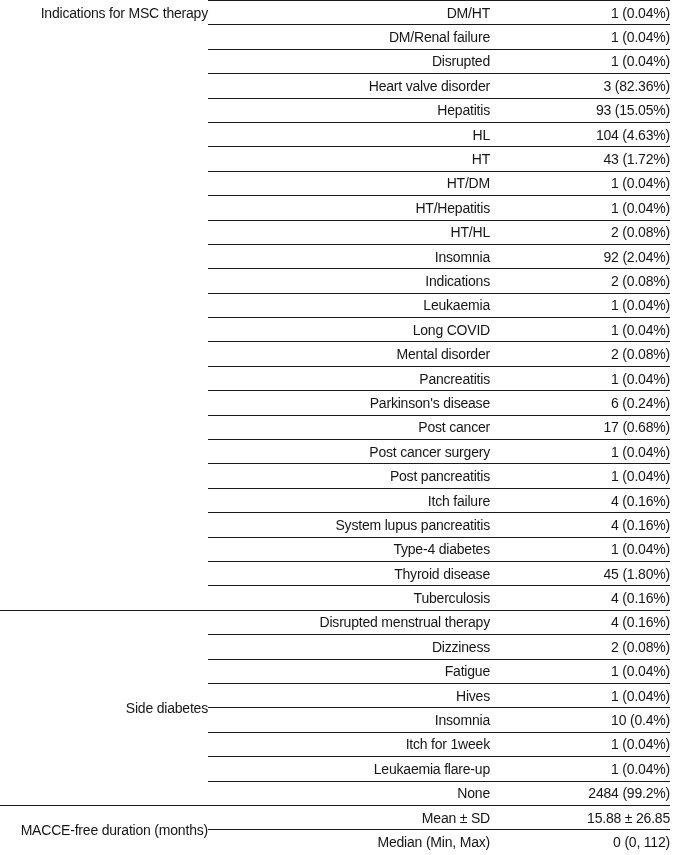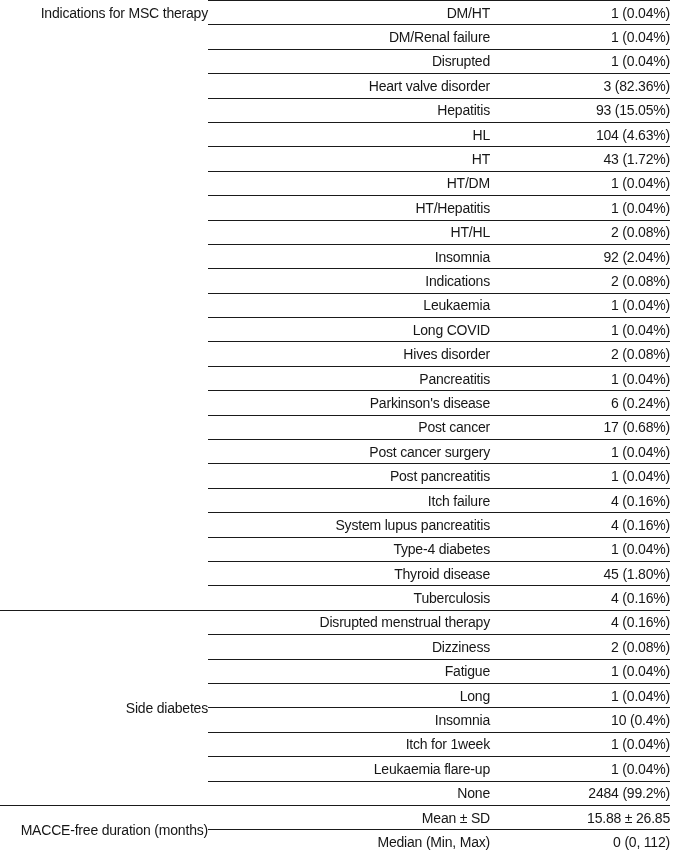--- a/index.html
+++ b/index.html
@@ -121,21 +121,21 @@
         </tr>
         <tr>
           <td class="item">Leukaemia</td>
           <td class="value">1 (0.04%)</td>
         </tr>
         <tr>
           <td class="item">Long COVID</td>
           <td class="value">1 (0.04%)</td>
         </tr>
         <tr>
-          <td class="item">Hives disorder</td>
+          <td class="item">Mental disorder</td>
           <td class="value">2 (0.08%)</td>
         </tr>
         <tr>
           <td class="item">Pancreatitis</td>
           <td class="value">1 (0.04%)</td>
         </tr>
         <tr>
           <td class="item">Parkinson's disease</td>
           <td class="value">6 (0.24%)</td>
         </tr>
@@ -178,21 +178,21 @@
         </tr>
         <tr>
           <td class="item">Dizziness</td>
           <td class="value">2 (0.08%)</td>
         </tr>
         <tr>
           <td class="item">Fatigue</td>
           <td class="value">1 (0.04%)</td>
         </tr>
         <tr>
-          <td class="item">Long</td>
+          <td class="item">Hives</td>
           <td class="value">1 (0.04%)</td>
         </tr>
         <tr>
           <td class="item">Insomnia</td>
           <td class="value">10 (0.4%)</td>
         </tr>
         <tr>
           <td class="item">Itch for 1week</td>
           <td class="value">1 (0.04%)</td>
         </tr>

